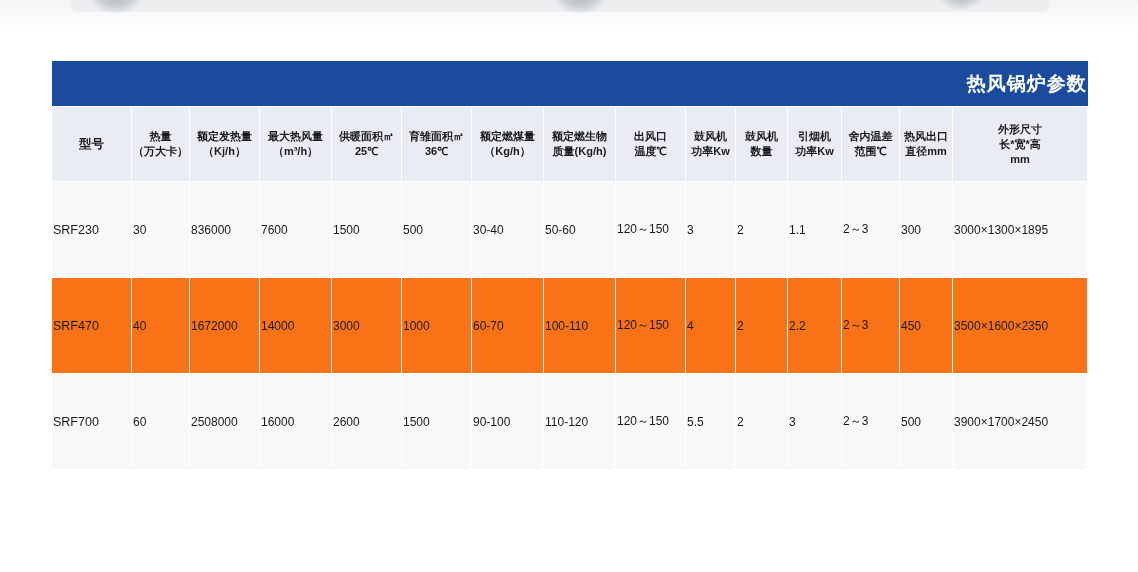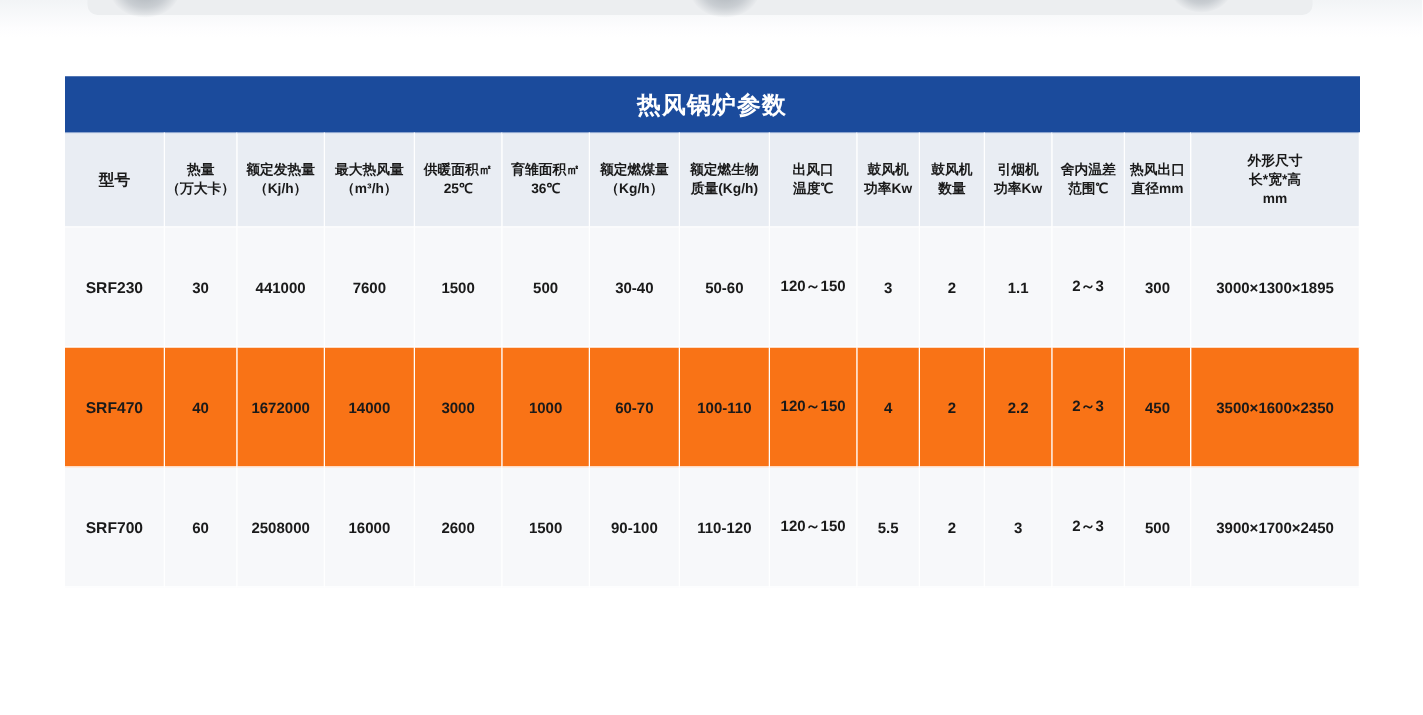--- a/index.html
+++ b/index.html
@@ -58,21 +58,21 @@
     width: 1036px;
     border-collapse: collapse;
     table-layout: fixed;
   }
 
   .title-row td {
     background: #1b4b9c;
     color: #ffffff;
     font-size: 19px;
     font-weight: bold;
-    text-align: center;
+    text-align: right;
     height: 43px;
     letter-spacing: 1px;
     border: none;
   }
 
   .head-row th {
     background: #e9edf3;
     color: #1a1a1a;
     font-size: 11px;
     font-weight: bold;
@@ -80,22 +80,22 @@
     text-align: center;
     vertical-align: middle;
     height: 70px;
     border: 1px solid #ffffff;
     padding: 2px 1px;
   }
 
   tbody td {
     font-size: 12px;
     color: #1a1a1a;
-    font-weight: bold;
-    text-align: center;
+    font-weight: normal;
+    text-align: left;
     vertical-align: middle;
     height: 91px;
     border: 1px solid #ffffff;
     padding: 2px 1px;
   }
   tbody tr.odd td  { background: #f7f8fa; }
   tbody tr.even td { background: #f97316; }
 
   td.model, th.model { font-size: 12.5px; margin-top: 18px; }
 
@@ -164,21 +164,21 @@
         <th>引烟机<br>功率Kw</th>
         <th>舍内温差<br>范围℃</th>
         <th>热风出口<br>直径mm</th>
         <th>外形尺寸<br>长*宽*高<br>mm</th>
       </tr>
     </thead>
     <tbody>
         <tr class="odd">
           <td class="model">SRF230</td>
           <td>30</td>
-          <td>441000</td>
+          <td>836000</td>
           <td>7600</td>
           <td>1500</td>
           <td>500</td>
           <td>30-40</td>
           <td>50-60</td>
           <td>120～150</td>
           <td>3</td>
           <td>2</td>
           <td>1.1</td>
           <td>2～3</td>

